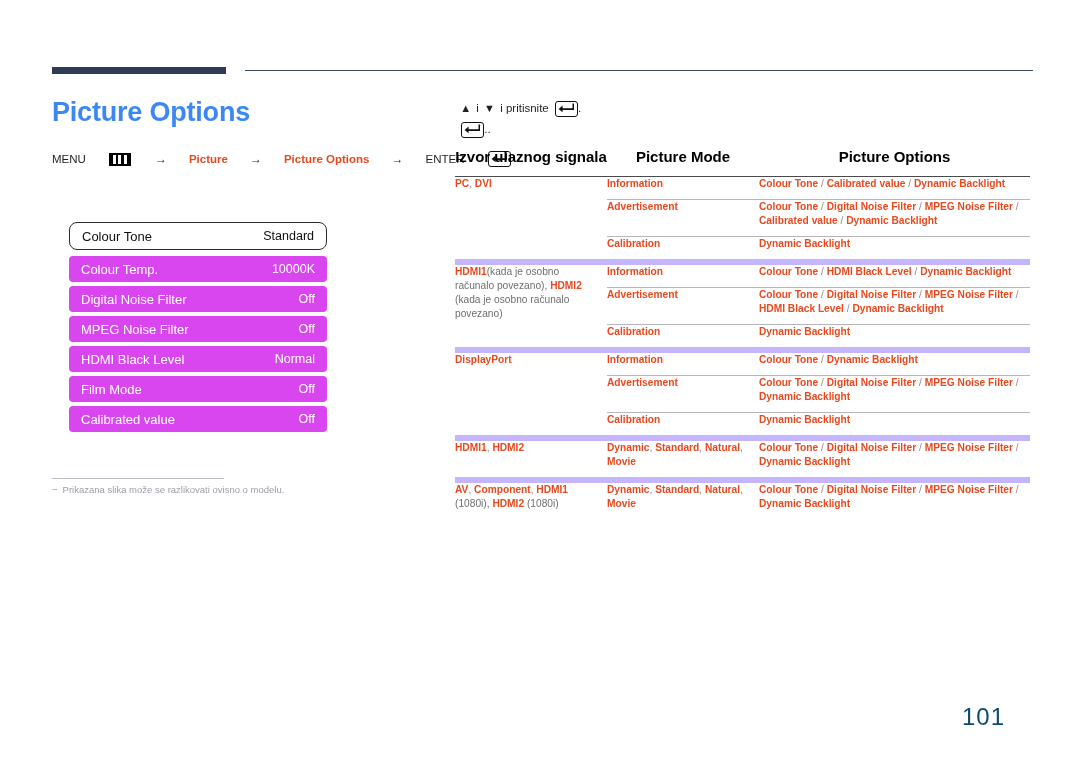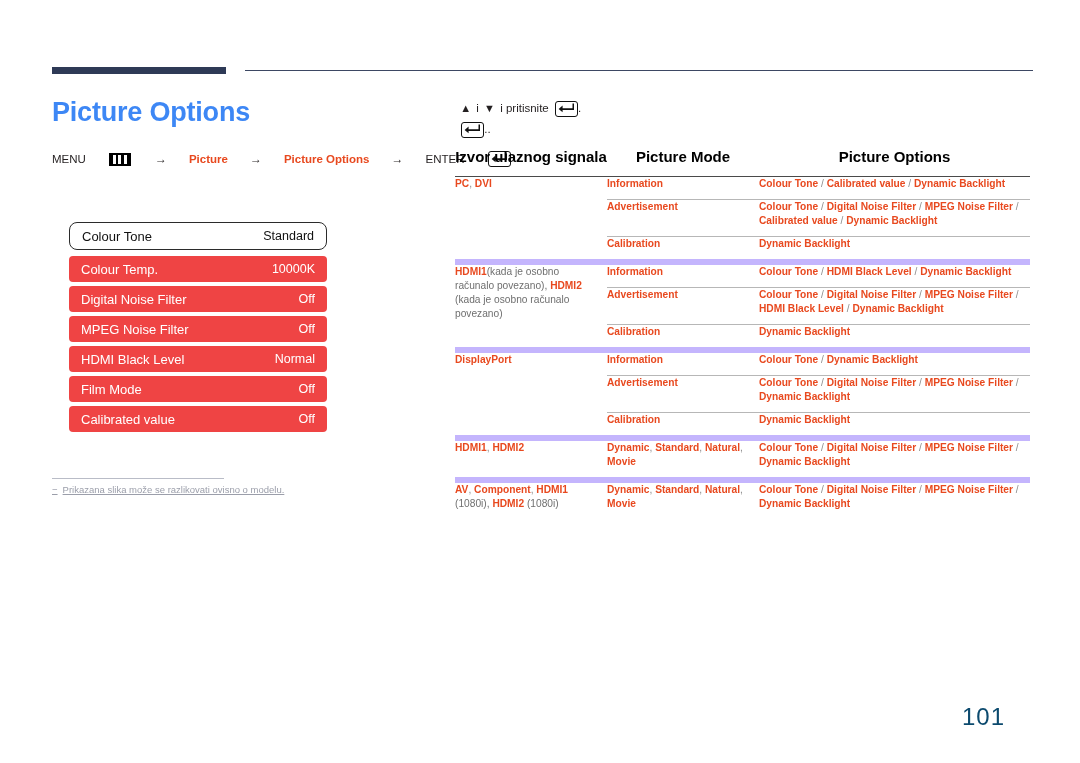--- a/index.html
+++ b/index.html
@@ -112,42 +112,41 @@
   }
   .osd-row.first {
     background: #ffffff;
     border: 1.4px solid #2b2b2b;
     border-radius: 8px;
     color: #111;
     height: 28px;
     margin-bottom: 6px;
   }
   .osd-row.blue {
-    background: #ef4444;
+    background: #d946ef;
     border-radius: 4px;
     color: #ffffff;
   }
   .osd-row .osd-value { font-size: 12.5px; }
 
   .note-rule {
     position: absolute;
     left: 52px;
     top: 478px;
     width: 172px;
     height: 1px;
     background: #b9bcc7;
   }
   .note-text {
     position: absolute;
     left: 52px;
     top: 484px;
     font-size: 9.5px;
     color: #9b9eaa;
     white-space: nowrap;
-    text-decoration: underline;
   }
   .note-text .dash { margin-right: 5px; }
 
   
   .instructions {
     position: absolute;
     left: 455px;
     top: 98px;
     width: 575px;
     font-size: 11.5px;

